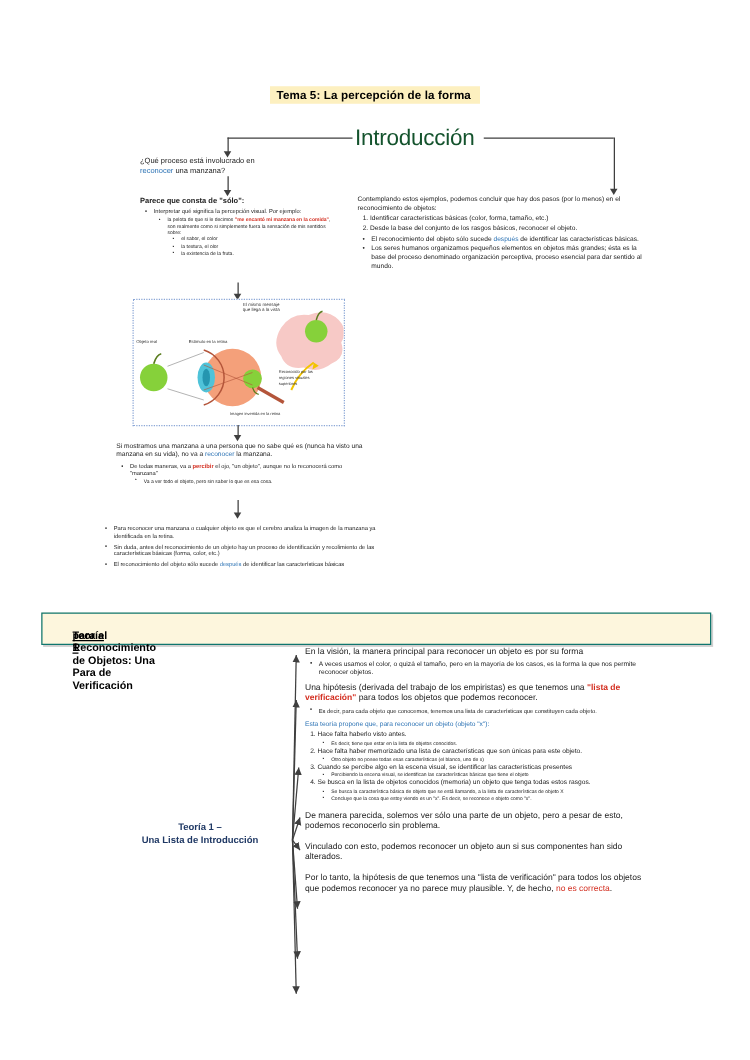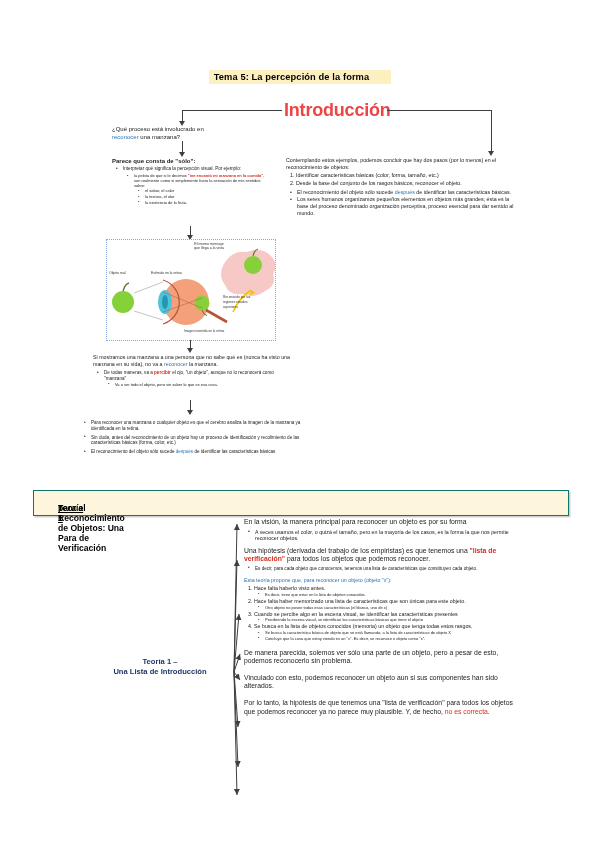--- a/index.html
+++ b/index.html
@@ -8,27 +8,27 @@
     font-family:"Liberation Sans",sans-serif;
     color:#222;position:relative;overflow:hidden;
   }
   .page{position:relative;width:600px;height:848px;}
 
   
   .title-wrap{position:absolute;left:0;top:66px;width:600px;text-align:center;}
   .title{
     display:inline-block;background:#fdf0c0;color:#000;
     font-weight:bold;font-size:9.3px;letter-spacing:.1px;
-    padding:2px 22px 2px 5px;
+    padding:2px 7px 2px 5px;
   }
 
   
   .intro-h{
     position:absolute;left:284px;top:100px;
-    font-size:18px;font-weight:bold;color:#ef4444;
+    font-size:18px;font-weight:normal;color:#14532d;
     letter-spacing:-.2px;
   }
   .ln{position:absolute;background:#3f3f3f;}
   .ln.h{height:1px;}
   .ln.v{width:1px;}
   .arrowdn{
     position:absolute;width:0;height:0;
     border-left:3px solid transparent;border-right:3px solid transparent;
     border-top:5px solid #3f3f3f;
   }

